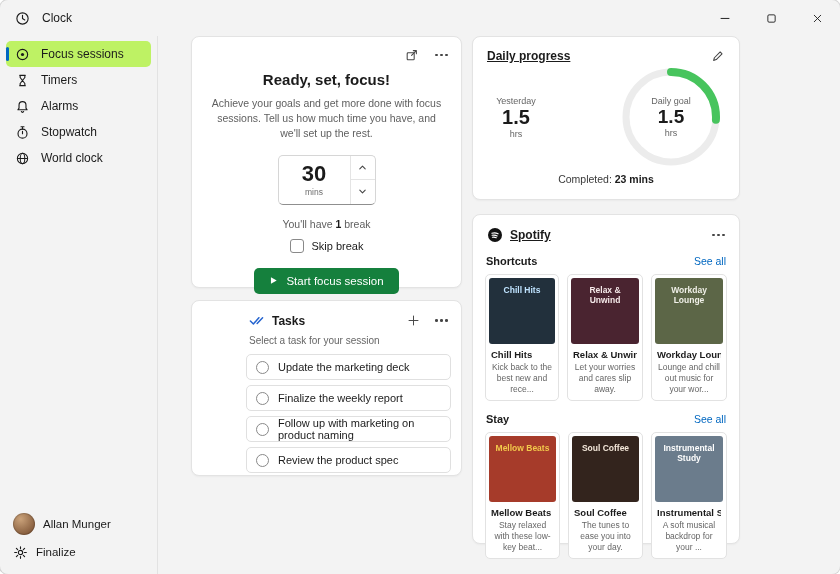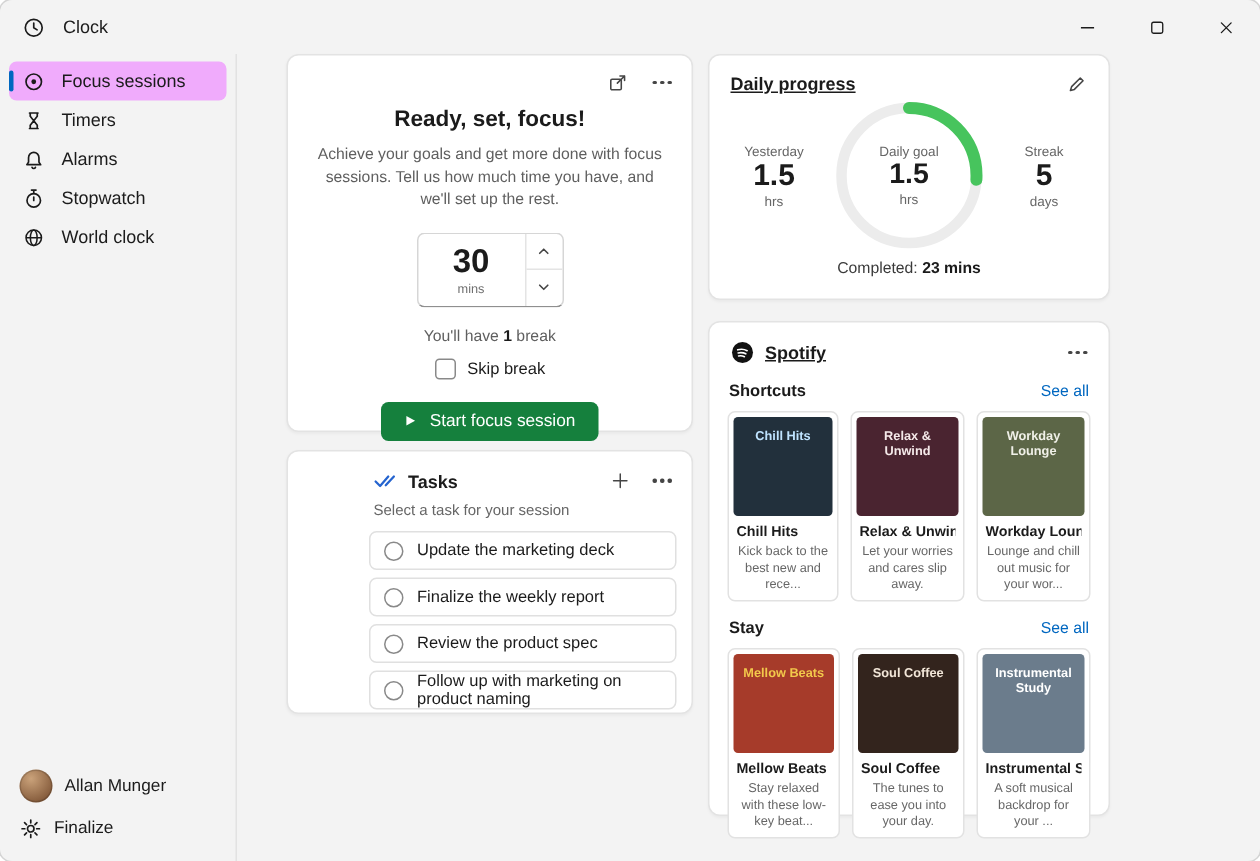--- a/index.html
+++ b/index.html
@@ -11,21 +11,21 @@
   .titlebar { height:36px; display:flex; align-items:center; }
   .titlebar-left { display:flex; align-items:center; gap:12px; padding-left:15px; }
   .app-title { font-size:12px; }
   .window-controls { margin-left:auto; display:flex; height:100%; }
   .win-btn { width:46px; height:36px; display:flex; align-items:center; justify-content:center; color:#1b1b1b; }
 
   
   .sidebar { position:absolute; top:36px; left:0; bottom:0; width:158px; border-right:1px solid #e2e2e2; padding:5px 6px; }
   .nav-item { height:26px; border-radius:5px; display:flex; align-items:center; gap:11px; padding:0 9px;
               font-size:12px; position:relative; margin-bottom:0; cursor:default; }
-  .nav-item.selected { background:#f0abfc;text-align:right; }
+  .nav-item.selected { background:#bef264;text-align:right; }
   .nav-item.selected::before { content:""; position:absolute; left:0; top:6px; bottom:6px; width:3px; border-radius:2px; background:#0067c0; }
   .nav-icon { width:15px; height:15px; flex:0 0 auto; display:block; }
   .sidebar-bottom { position:absolute; left:6px; right:6px; bottom:8px; }
   .user-row, .settings-row { display:flex; align-items:center; gap:8px; height:28px; padding:0 7px; font-size:11.5px; border-radius:5px; }
   .avatar { width:22px; height:22px; border-radius:50%; background:radial-gradient(circle at 35% 28%, #caa27a, #6e4427); box-shadow:inset 0 0 0 1px rgba(0,0,0,.15); }
 
   
   .main { position:absolute; left:158px; top:36px; right:0; bottom:0; }
   .card { position:absolute; background:#ffffff; border:1px solid #e3e3e3; border-radius:8px; box-shadow:0 1px 2px rgba(0,0,0,.04); }
   #focus-card    { left:33px;  top:0;     width:271px; height:252px; }
@@ -246,25 +246,25 @@
       <div class="task-row">
         <div class="radio"></div>
         <span>Update the marketing deck</span>
       </div>
       <div class="task-row">
         <div class="radio"></div>
         <span>Finalize the weekly report</span>
       </div>
       <div class="task-row">
         <div class="radio"></div>
-        <span>Review the product spec</span>
+        <span>Follow up with marketing on product naming</span>
       </div>
       <div class="task-row">
         <div class="radio"></div>
-        <span>Follow up with marketing on product naming</span>
+        <span>Review the product spec</span>
       </div>
     </div>
 
     <div class="card" id="progress-card">
       <div class="card-head">
         <span class="card-head-title">Daily progress</span>
         <div class="card-head-right">
           <svg width="14" height="14" viewBox="0 0 16 16" fill="none" stroke="#454545" stroke-width="1.2" stroke-linejoin="round">
               <path d="M3 13l.9-3 6.6-6.6 2.1 2.1L6 12.1 3 13z"></path>
             </svg>
@@ -280,25 +280,20 @@
           <svg width="108" height="108" viewBox="0 0 108 108">
             <circle cx="54" cy="54" r="45" fill="none" stroke="#ececec" stroke-width="7"></circle>
             <circle cx="54" cy="54" r="45" fill="none" stroke="currentColor" stroke-width="8" stroke-linecap="round" transform="rotate(-90 54 54)" stroke-dasharray="73.5 282.7" style="color: rgb(71, 196, 93);"></circle>
           </svg>
           <div class="ring-center">
             <div class="ring-label">Daily goal</div>
             <div class="ring-value">1.5</div>
             <div class="ring-label">hrs</div>
           </div>
         </div>
-        <div class="stat">
-          <div class="stat-label">Streak</div>
-          <div class="stat-value">5</div>
-          <div class="stat-unit">days</div>
-        </div>
       </div>
       <div class="completed-line"><span>Completed: </span><b>23 mins</b></div>
     </div>
 
     <div class="card" id="spotify-card">
       <div class="card-head">
         <svg width="16" height="16" viewBox="0 0 16 16">
             <circle cx="8" cy="8" r="7" fill="#111111"></circle>
             <path d="M4.8 6.2c2.3-.6 4.5-.4 6.3.6M5.1 8.3c1.9-.4 3.6-.2 5.1.6M5.4 10.3c1.5-.3 2.7-.1 3.9.5" fill="none" stroke="#ffffff" stroke-width="1.1" stroke-linecap="round"></path>
           </svg>

